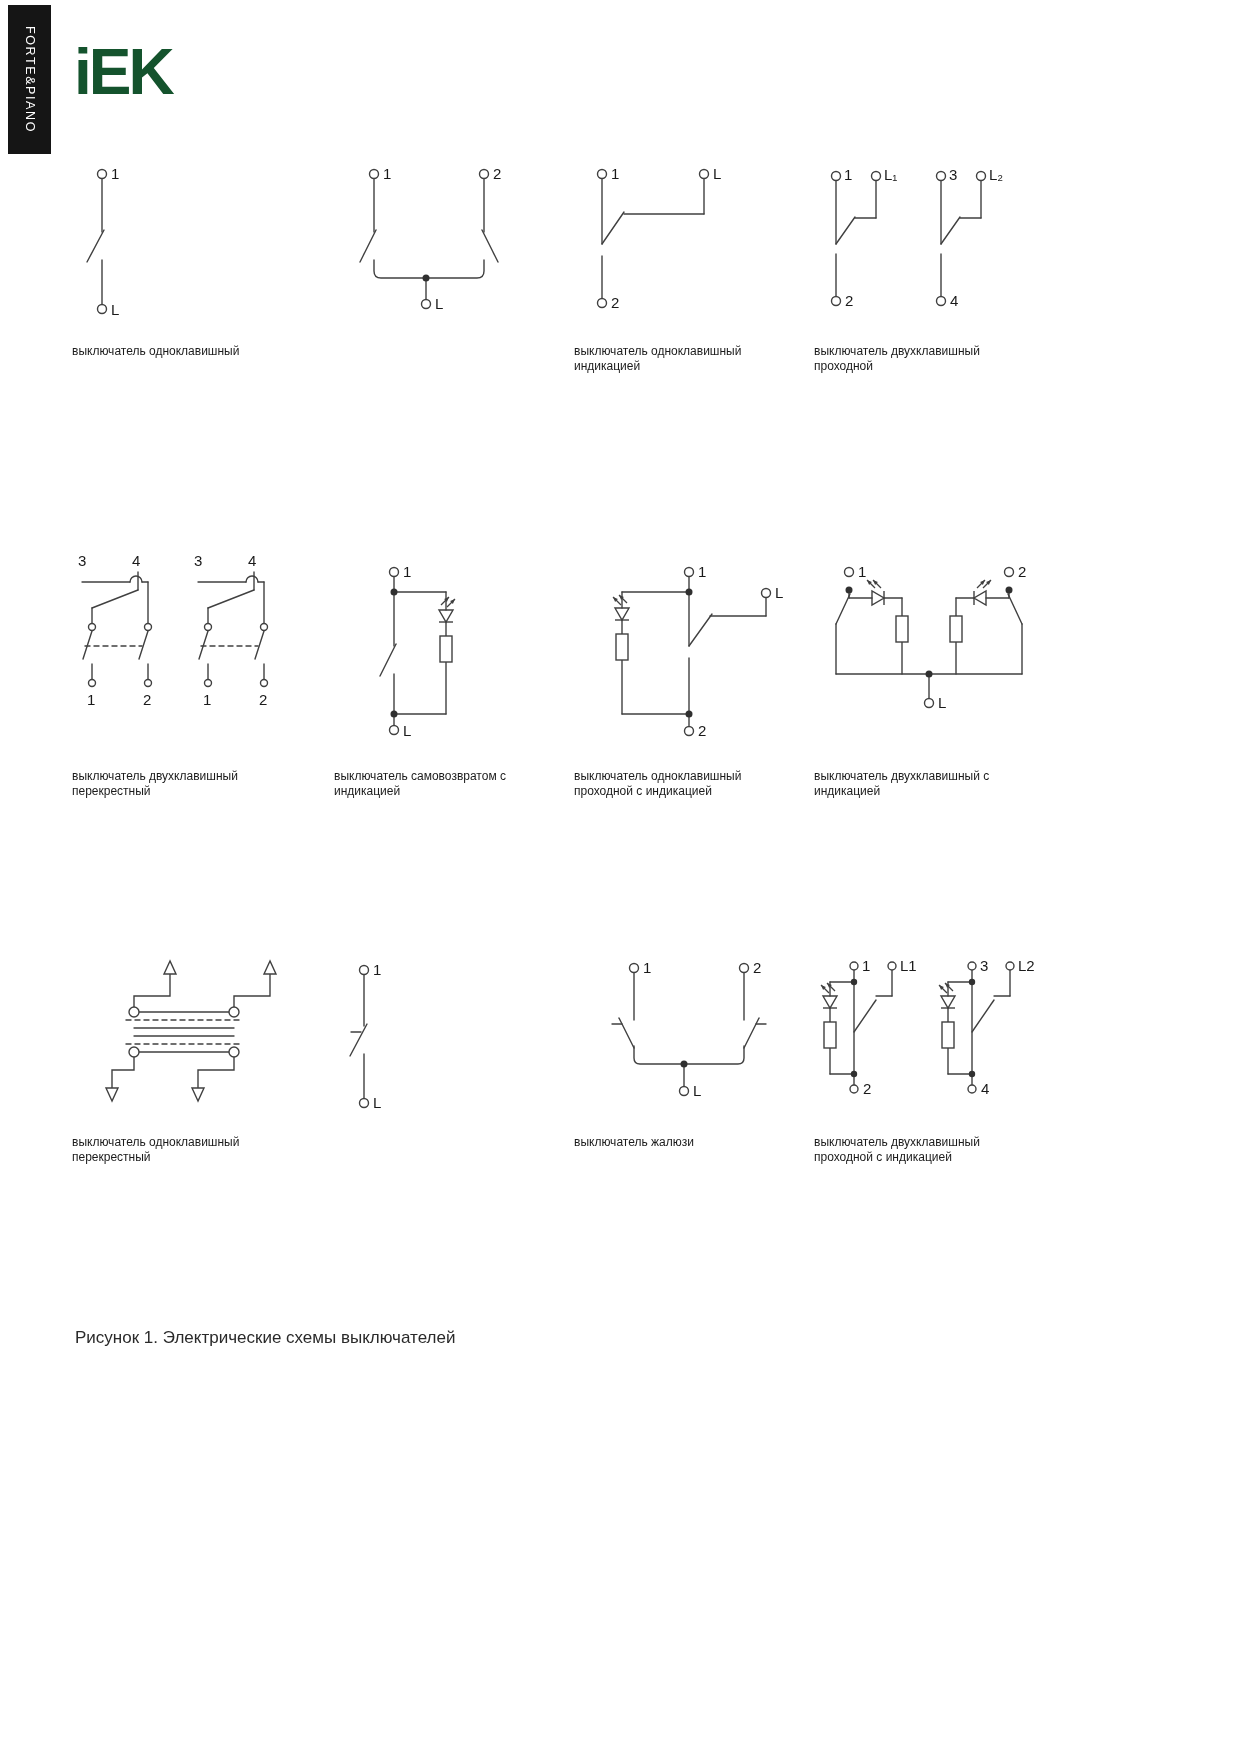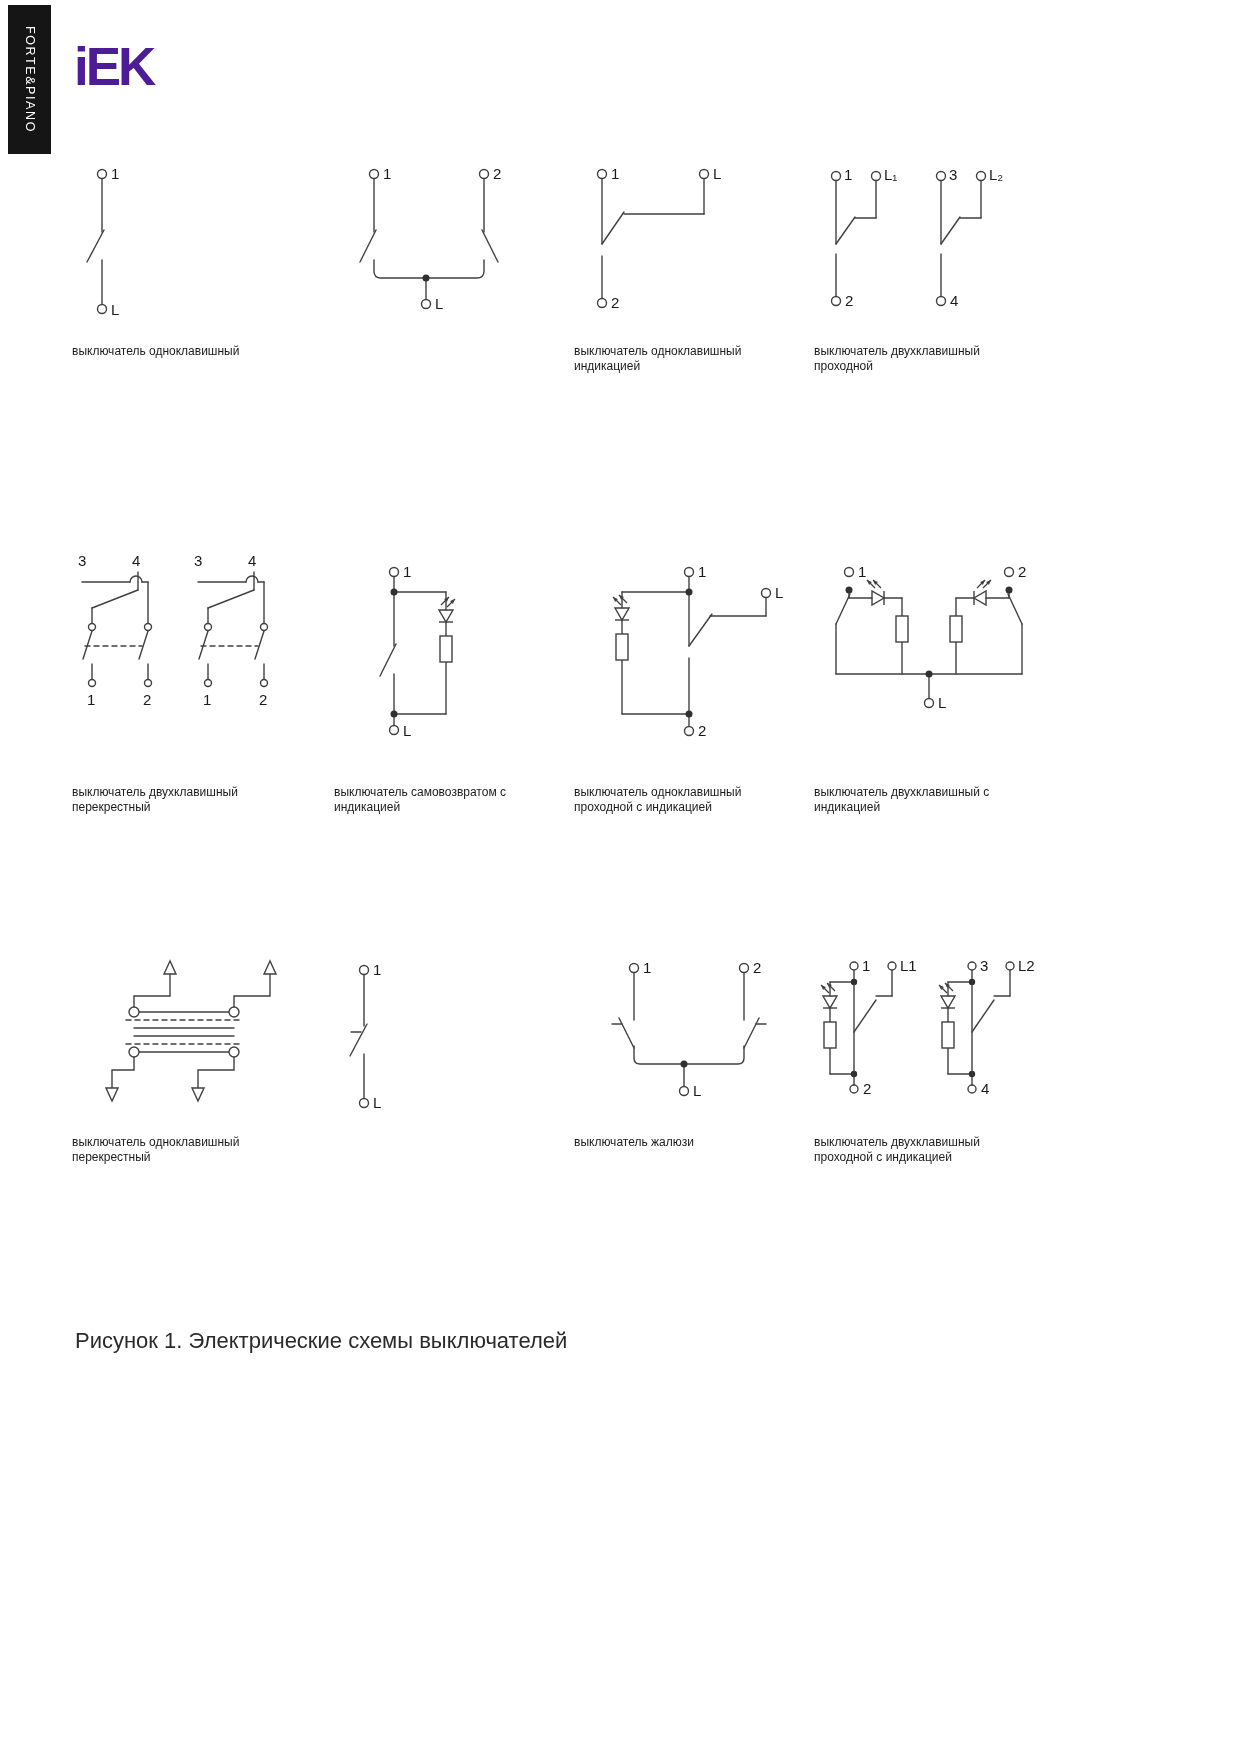--- a/index.html
+++ b/index.html
@@ -4,38 +4,38 @@
 <style>
   html,body{margin:0;padding:0;background:#ffffff;}
   .page{position:relative;width:1242px;height:1749px;background:#fff;overflow:hidden;
         font-family:"Liberation Sans",sans-serif;}
 
   .brand-bar{position:absolute;left:8px;top:5px;width:43px;height:149px;background:#151515;
              display:flex;align-items:center;justify-content:center;}
   .brand-bar span{writing-mode:vertical-rl;color:#fff;font-size:12.5px;letter-spacing:1.6px;
                   font-weight:500;white-space:nowrap;}
 
-  .logo{position:absolute;left:74px;top:40px;font-size:53px;line-height:1;font-weight:bold;
-        letter-spacing:-3px;color:#4c1d95;}
+  .logo{position:absolute;left:74px;top:40px;font-size:64px;line-height:1;font-weight:bold;
+        letter-spacing:-3px;color:#14532d;}
 
   .diagram-grid{position:absolute;left:72px;top:152px;display:grid;
                 grid-template-columns:262px 240px 240px 240px;
                 grid-template-rows:398px 398px 392px;}
   .cell{display:flex;flex-direction:column;align-items:flex-start;}
   .caption{width:180px;font-size:12px;line-height:1.28;color:#1b1b1b;margin-top:2px;}
-  .cell.r2 .caption{margin-top:20px;}
+  .cell.r2 .caption{margin-top:4px;}
 
   svg.schematic{display:block;}
   .schematic line,.schematic path,.schematic polyline{stroke:#404040;stroke-width:1.4;fill:none;stroke-linecap:round;}
   .schematic .dash{stroke-dasharray:5 4;}
   .schematic circle.term{fill:#fff;stroke:#404040;stroke-width:1.4;}
   .schematic circle.dot{fill:#303030;stroke:none;}
   .schematic text{fill:#1a1a1a;font-size:15px;font-family:"Liberation Sans",sans-serif;}
 
-  .figure-caption{position:absolute;left:75px;top:1328px;font-size:22px;color:#2a2a2a;}
+  .figure-caption{position:absolute;left:75px;top:1328px;font-size:17px;color:#2a2a2a;}
 </style>
 </head>
 <body>
 
 <svg aria-hidden="true" style="position:absolute;width:0;height:0">
   <defs>
     <g id="res">
       <rect x="-6" y="0" width="12" height="26" fill="#fff" stroke="#404040" stroke-width="1.4"></rect>
     </g>
     <g id="led-dl">

